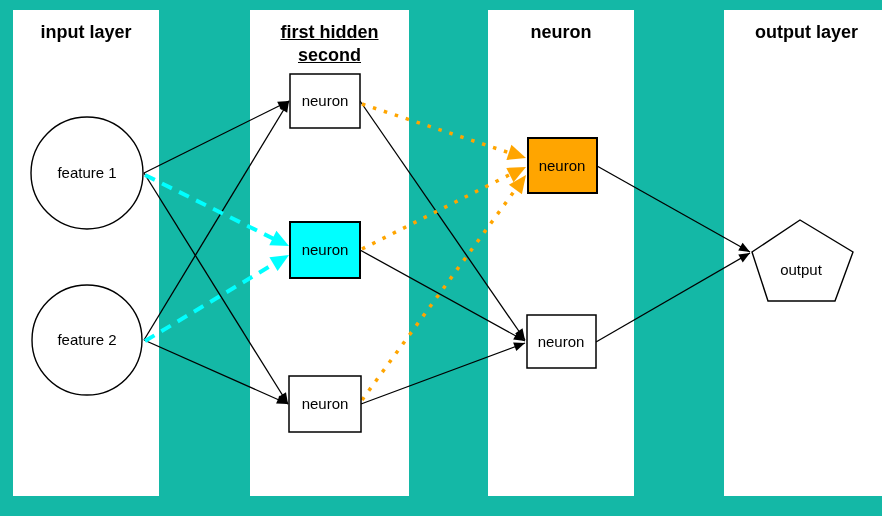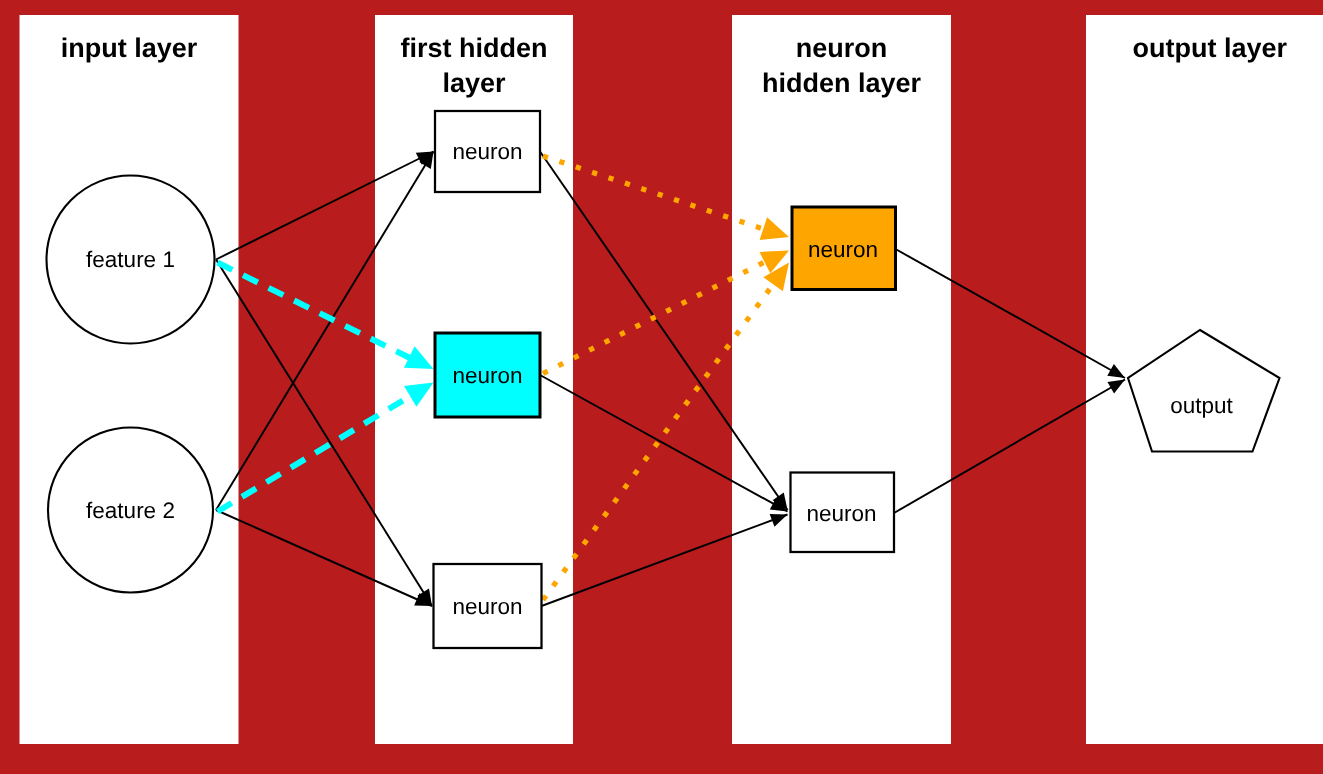--- a/index.html
+++ b/index.html
@@ -1,20 +1,20 @@
 <!DOCTYPE html>
 <html><head>
 <meta charset="utf-8">
 <style>
   html, body { margin: 0; padding: 0; background: #000; }
   .canvas {
     position: relative;
     width: 882px;
     height: 516px;
-    background: #b91c1c;
+    background: #14b8a6;
     font-family: "Liberation Sans", sans-serif;
     overflow: hidden;
   }
   .panel {
     position: absolute;
     top: 10px;
     height: 486px;
     background: #fff;
   }
   .panel-title {
@@ -47,31 +47,30 @@
 
 <div class="canvas">
 
   <div class="panel" style="left:13px; width:146px;">
     <div class="panel-title">
       <span>input layer</span>
       <span></span>
     </div>
   </div>
 
-  <div class="panel" style="left:250px; width:132px;">
+  <div class="panel" style="left:250px; width:159px;text-decoration:underline;">
     <div class="panel-title">
       <span>first hidden</span>
-      <span>layer</span>
+      <span>second</span>
     </div>
   </div>
 
   <div class="panel" style="left:488px; width:146px;">
     <div class="panel-title">
       <span>neuron</span>
-      <span>hidden layer</span>
     </div>
   </div>
 
   <div class="panel" style="left:724px; width:165px;">
     <div class="panel-title">
       <span>output layer</span>
       <span></span>
     </div>
   </div>
 

